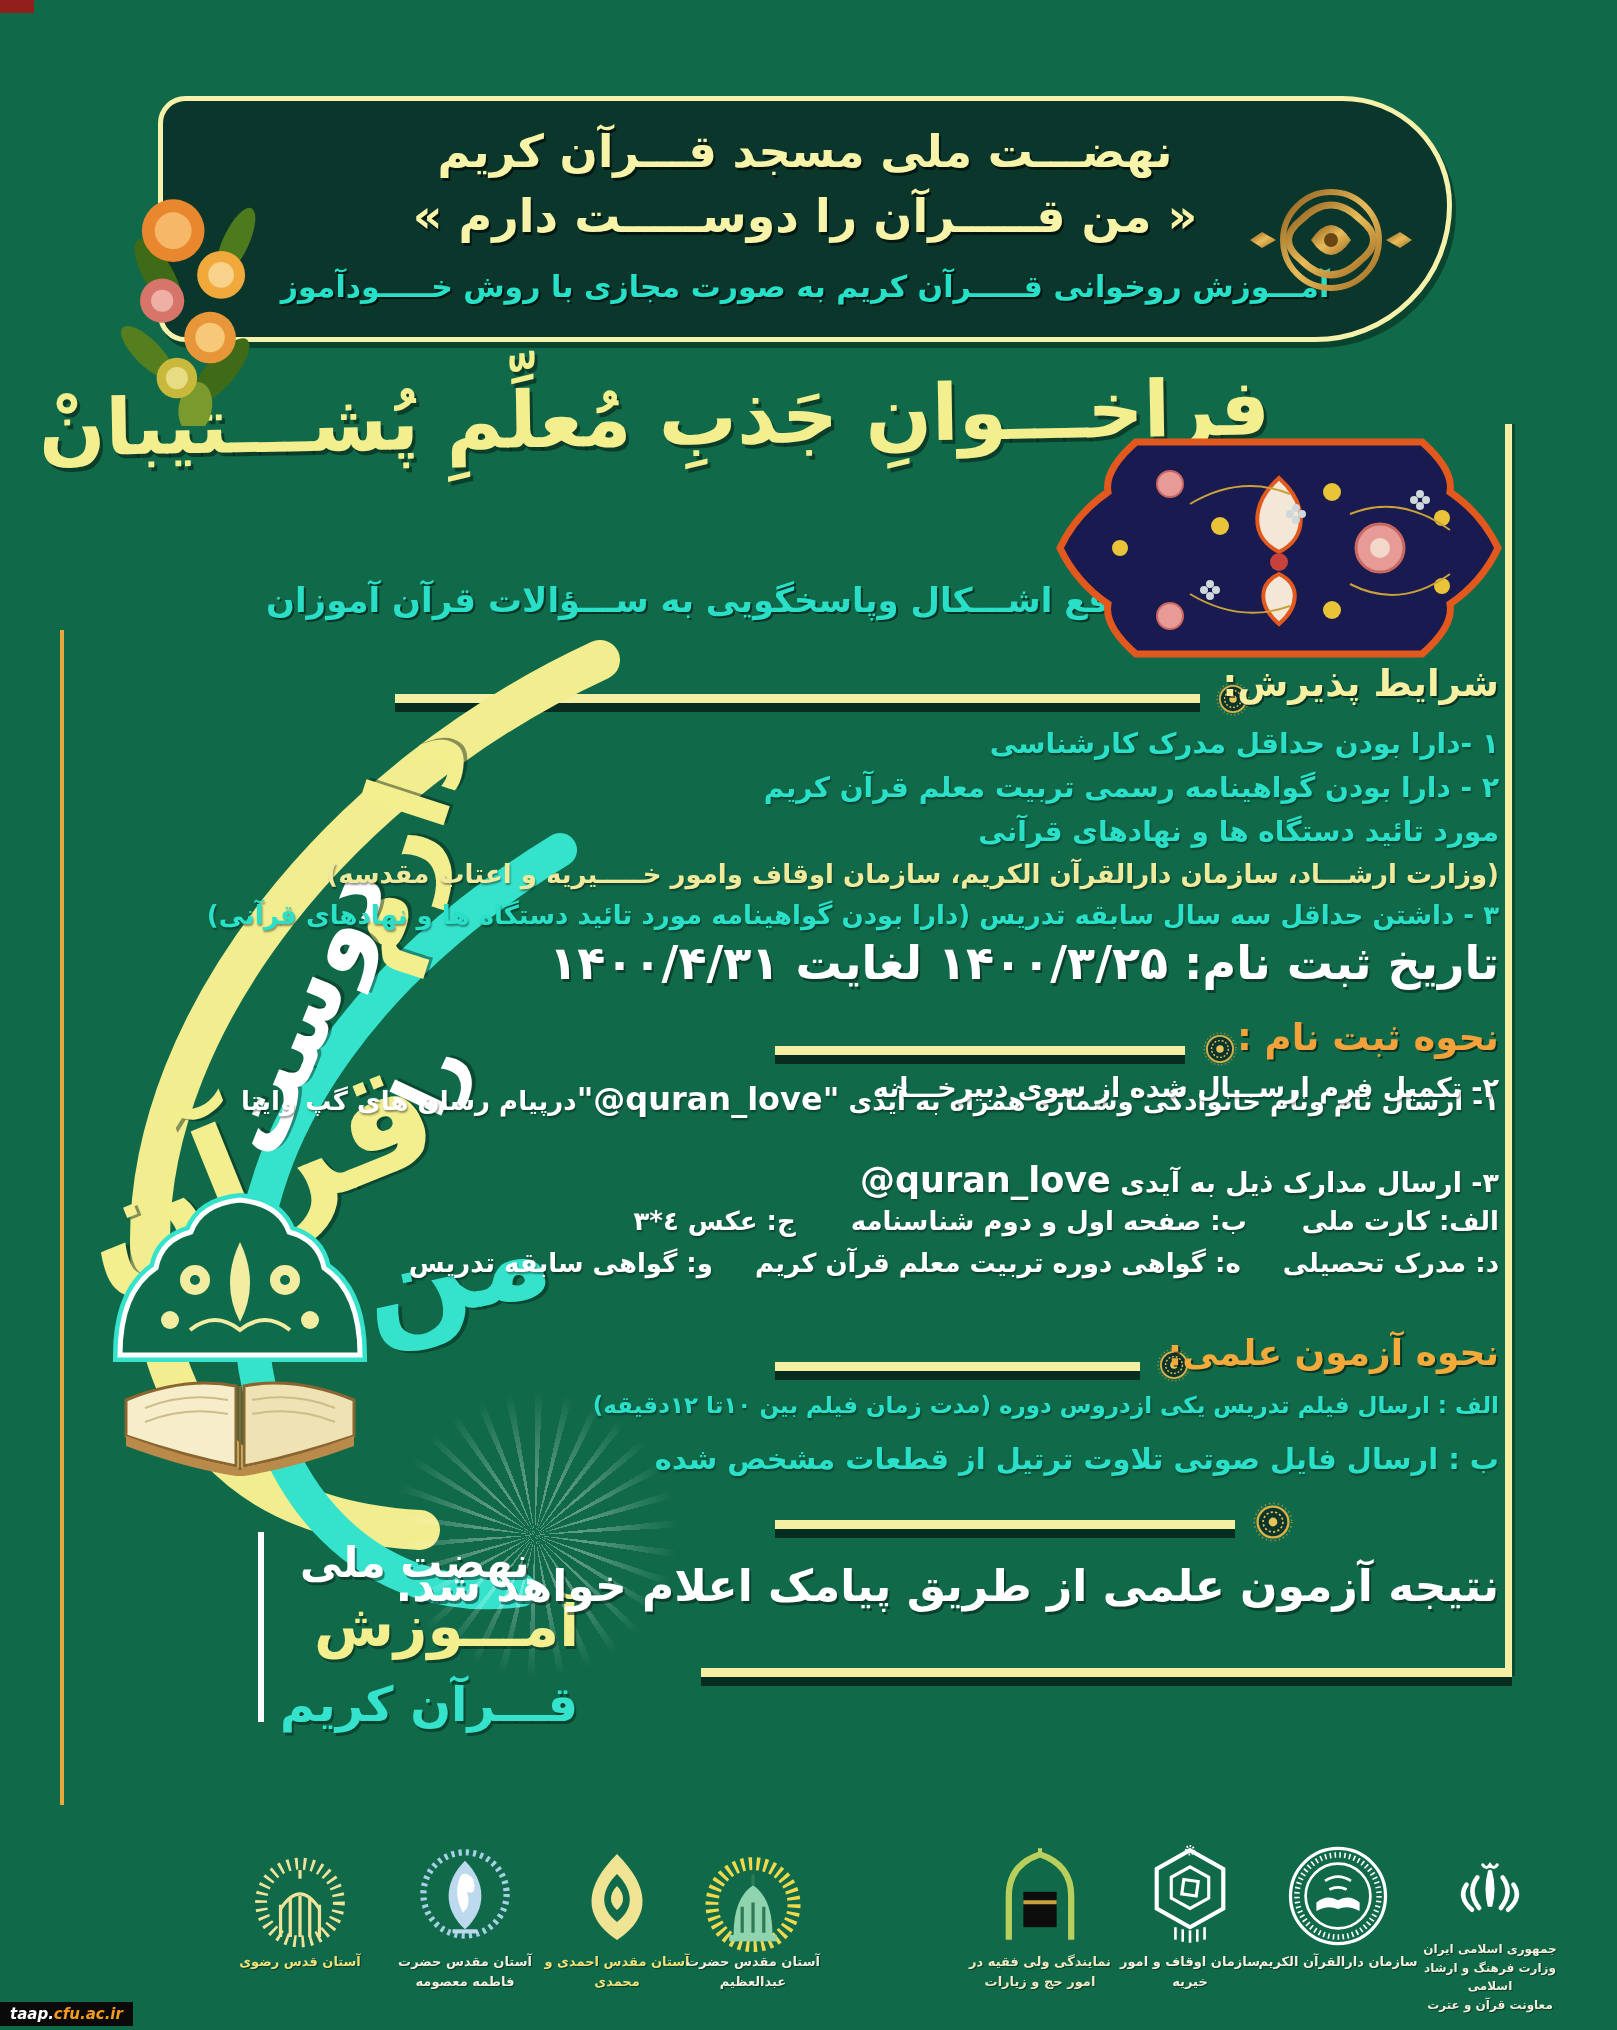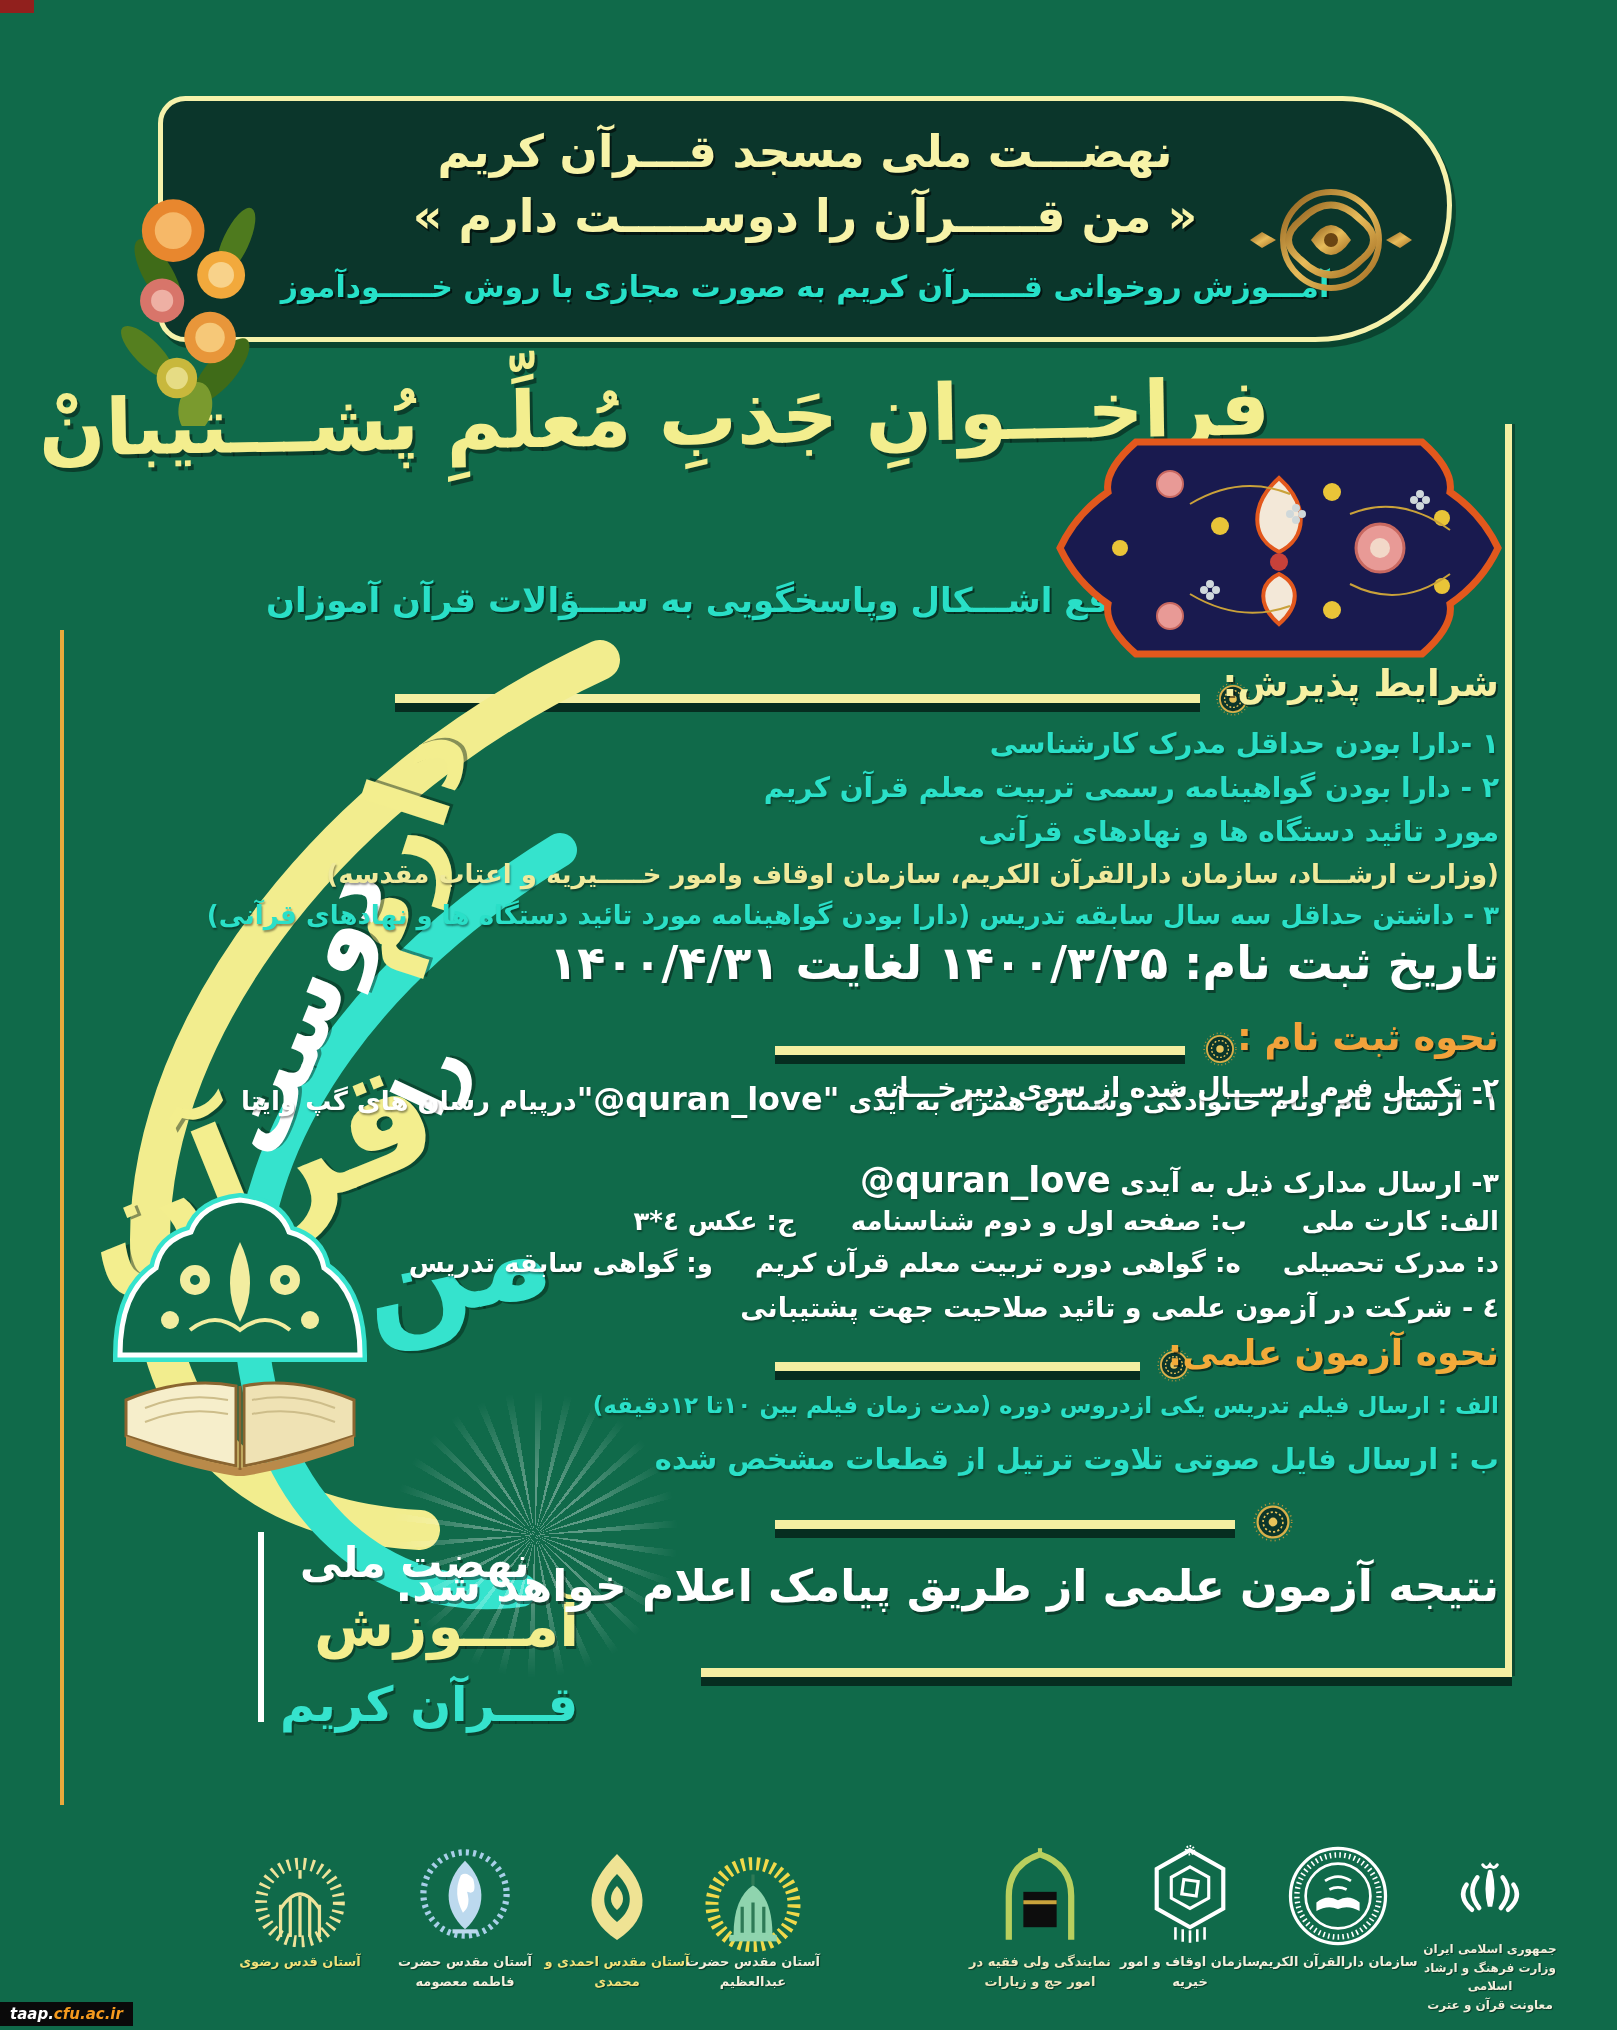--- a/index.html
+++ b/index.html
@@ -310,21 +310,20 @@
   <div class="line wh docs docs1">
     <span>الف: کارت ملی</span>
     <span>ب: صفحه اول و دوم شناسنامه</span>
     <span>ج: عکس ٤*٣</span>
   </div>
   <div class="line wh docs docs2">
     <span>د: مدرک تحصیلی</span>
     <span>ه: گواهی دوره تربیت معلم قرآن کریم</span>
     <span>و: گواهی سابقه تدریس</span>
   </div>
-  <div class="line wh r4">٤ - شرکت در آزمون علمی و تائید صلاحیت جهت پشتیبانی</div>
 
   <div class="sec sec-exam">نحوه آزمون علمی:</div>
   <div class="line cy b1">الف : ارسال فیلم تدریس یکی ازدروس دوره (مدت زمان فیلم بین ۱۰تا ۱۲دقیقه)</div>
   <div class="line cy b2">ب : ارسال فایل صوتی تلاوت ترتیل از قطعات مشخص شده</div>
 
   <div class="line wh resultline">نتیجه آزمون علمی از طریق پیامک اعلام خواهد شد.</div>
 
   <div class="swooshes">
     <svg viewBox="0 0 640 1260" width="640" height="1260">
       <path d="M600 60 C340 180 150 420 150 640 C150 820 240 920 420 930" fill="none" stroke="#f2ed8e" stroke-width="40" stroke-linecap="round"></path>

